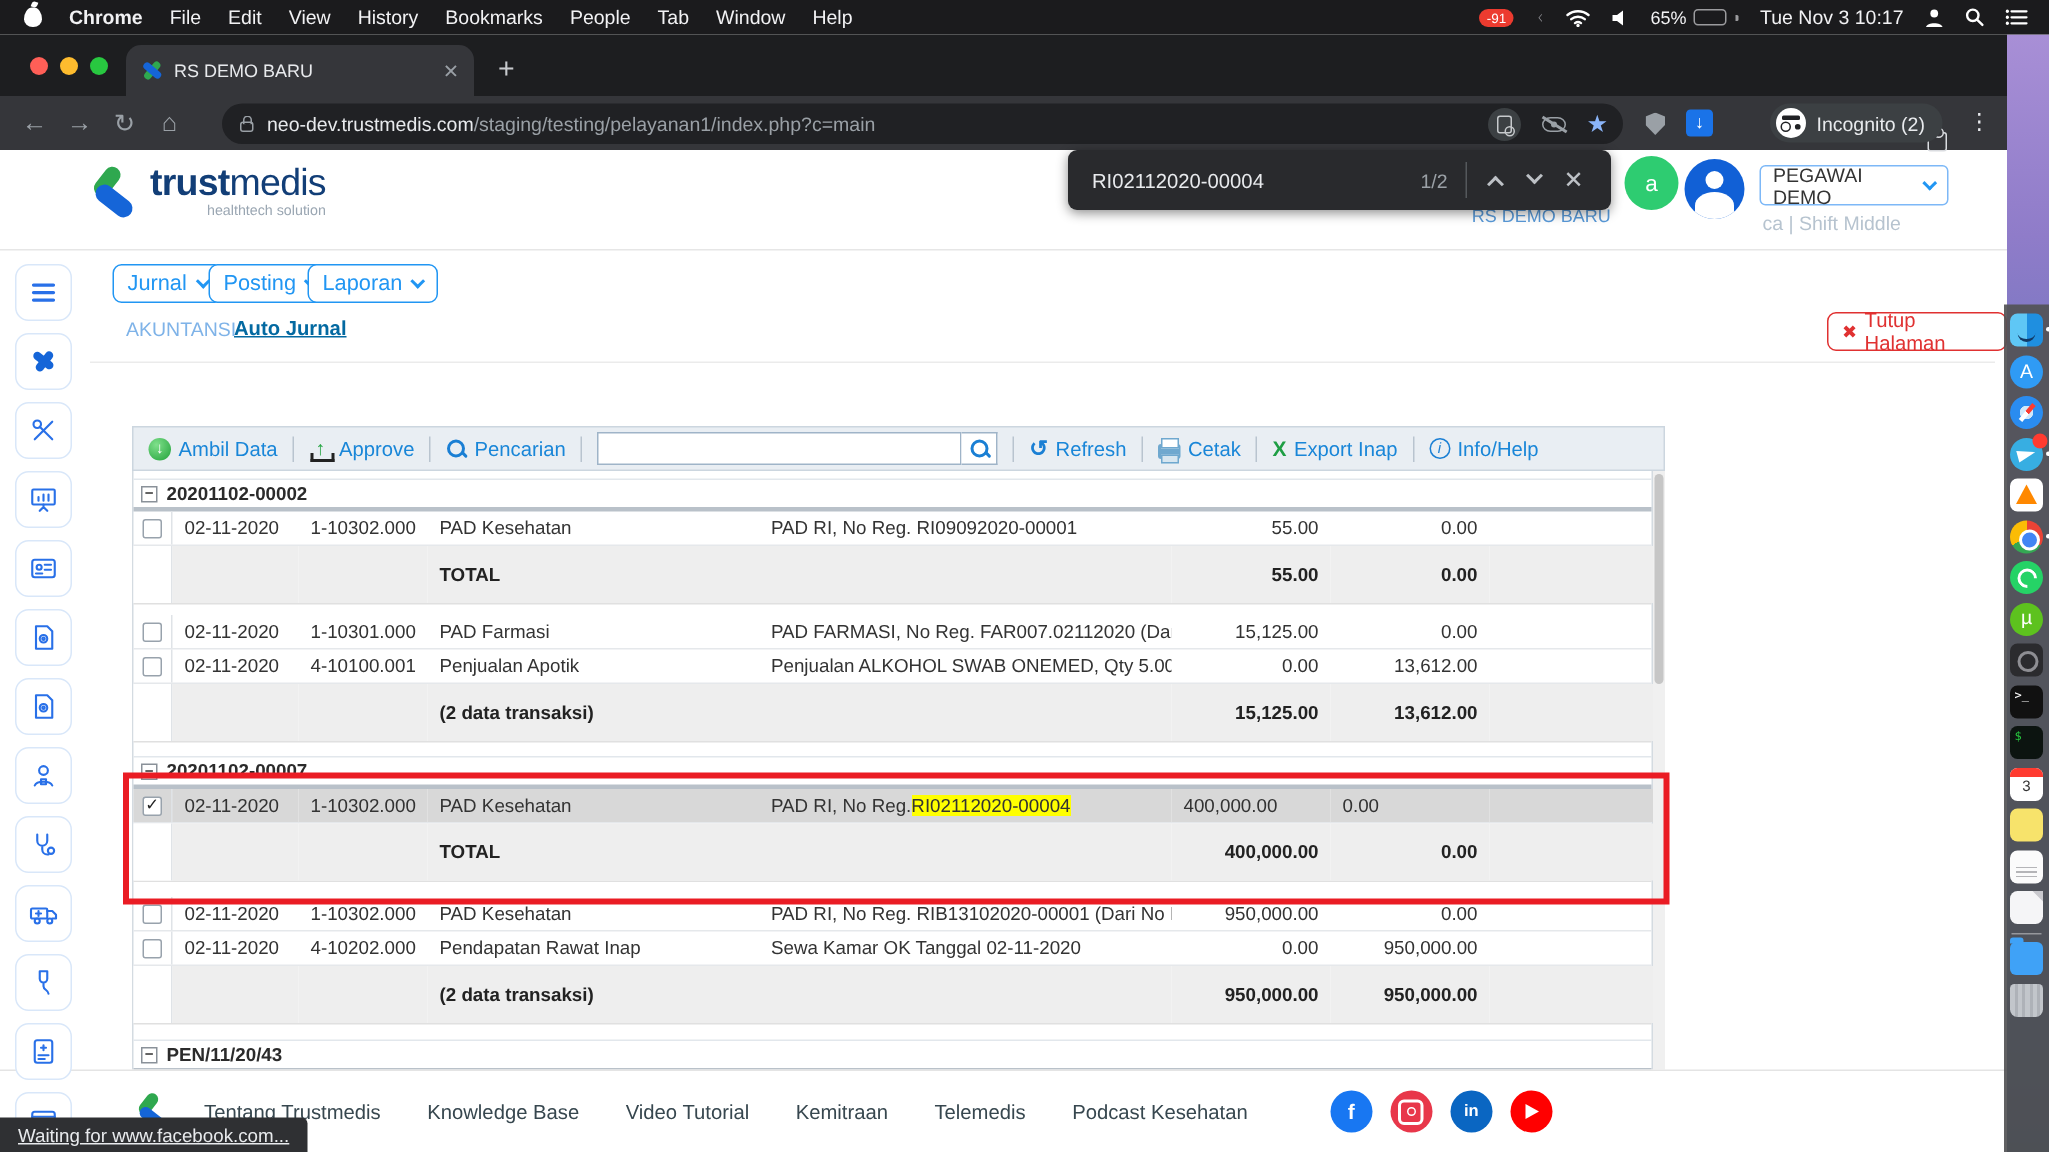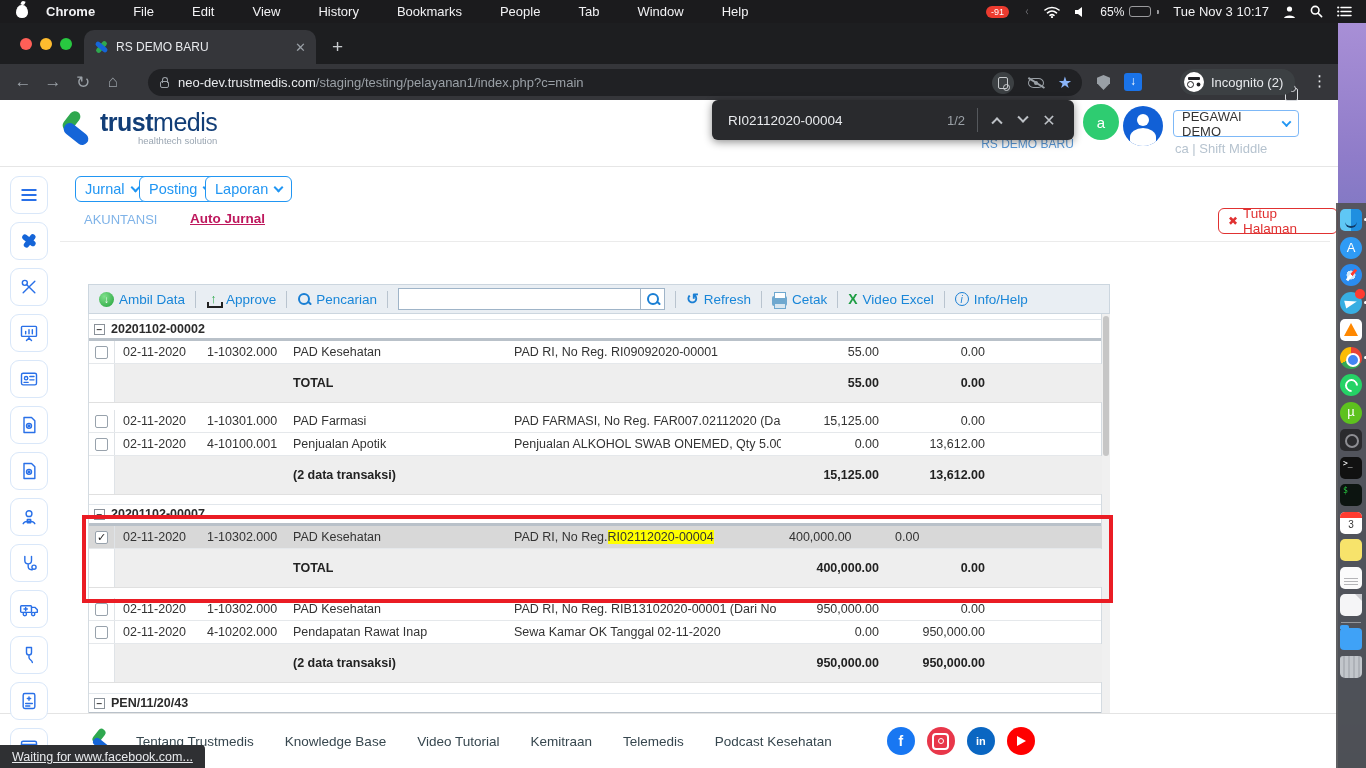--- a/index.html
+++ b/index.html
@@ -5,21 +5,21 @@
   * { margin:0; padding:0; box-sizing:border-box; }
   html,body { width:1366px; height:768px; overflow:hidden; font-family:"Liberation Sans", sans-serif; }
   #screen { position:relative; width:1366px; height:768px; background:#fff; overflow:hidden; }
   .abs { position:absolute; }
 
   
   #menubar { left:0; top:0; width:1366px; height:23px; background:#1b1b1d; display:flex; align-items:center; color:#f2f2f4; font-size:13px; z-index:80; }
   #menubar .apple { width:12px; height:13px; background:#fff; border-radius:45% 45% 48% 48%/60% 60% 40% 40%; margin:0 18px 0 16px; position:relative; }
   #menubar .apple::before { content:""; position:absolute; top:-4px; left:5px; width:4px; height:4px; background:#fff; border-radius:60% 0 60% 0; transform:rotate(20deg); }
   #menubar .app { font-weight:bold; margin-right:18px; }
-  #menubar .mi { margin-right:18px;margin-left:20px; }
+  #menubar .mi { margin-right:18px; }
   #mb-right { margin-left:auto; display:flex; align-items:center; gap:14px; padding-right:14px; }
   .mb-badge { background:#ec3b2f; color:#fff; font-size:9px; border-radius:8px; padding:1px 5px; }
   .bt-ic { color:#8e8e93; font-size:12px; }
   .wifi-ic svg, .vol-ic svg, .user-ic svg, .search-ic-mb svg, .cc-ic svg { display:block; }
   .battery { display:flex; align-items:center; gap:5px; font-size:12px; color:#f2f2f4; }
   .batt-body { width:22px; height:11px; border:1px solid #9b9b9e; border-radius:3px; position:relative; padding:1px; }
   .batt-fill { width:65%; height:100%; background:#fff; border-radius:1px; }
   .batt-nub { width:2px; height:4px; background:#9b9b9e; border-radius:0 1px 1px 0; margin-left:1px; }
   .clock { font-size:13px; }
 
@@ -95,21 +95,21 @@
   #shift-info { position:absolute; left:1175px; top:41px; font-size:13px; color:#b6c3cf; }
 
   
   .sb-btn { position:absolute; left:10px; width:38px; height:38px; background:#fff; border:1px solid #d9e7f9; border-radius:9px; display:flex; align-items:center; justify-content:center; z-index:20; }
   .sb-btn svg { stroke:#2970e8; fill:none; stroke-width:1.7; stroke-linecap:round; stroke-linejoin:round; }
 
   
   .menu-btn { position:absolute; top:76px; height:26px; border:1.5px solid #2196f3; border-radius:6px; color:#2196f3; font-size:14.5px; display:flex; align-items:center; gap:7px; padding:0 9px; background:#fff; }
   .menu-btn .chevb { width:7px; height:7px; border-right:2px solid #2196f3; border-bottom:2px solid #2196f3; transform:rotate(45deg); margin-top:-3px; }
   #crumb-section { position:absolute; left:84px; top:112px; color:#7fb3e8; font-size:13px; }
-  #crumb-page { position:absolute; left:156px; top:111px; color:#be185d; font-size:13.5px; font-weight:bold; text-decoration:underline;padding-left:34px; }
+  #crumb-page { position:absolute; left:156px; top:111px; color:#0369a1; font-size:13.5px; font-weight:bold; text-decoration:underline; }
   #close-page { position:absolute; left:1218px; top:108px; height:26px; border:1.5px solid #e03131; border-radius:6px; color:#e03131; font-size:13.5px; display:flex; align-items:center; gap:5px; padding:0 9px; background:#fff; }
   #close-page::before { content:"\2716"; font-size:12px; }
   #navrule { position:absolute; left:60px; top:141px; width:1270px; height:1px; background:#ebebeb; }
 
   
   #panel-title { position:absolute; left:88px; top:154px; width:1022px; height:28px; background:#e1f0fb; color:#2196f3; font-size:15px; font-weight:bold; display:flex; align-items:center; padding-left:12px; }
   #tbar { position:absolute; left:88px; top:184px; width:1022px; height:30px; background:#e9eef3; border:1px solid #ccd6df; display:flex; align-items:center; gap:10px; padding:0 10px; font-size:13.5px; color:#1986d8; }
   .tbtn { display:flex; align-items:center; gap:5px; }
   .sep { width:1px; height:17px; background:#b9c4cf; }
   .ambil-ic { width:15px; height:15px; border-radius:50%; background:radial-gradient(circle at 35% 30%, #7fe08b, #22a13a); color:#fff; font-size:10px; text-align:center; line-height:15px; }
@@ -460,21 +460,21 @@
           <span>Refresh</span>
         </span>
       <span class="sep"></span>
       <span class="tbtn">
           <span class="print-ic"></span>
           <span>Cetak</span>
         </span>
       <span class="sep"></span>
       <span class="tbtn">
           <span class="excel-ic">X</span>
-          <span>Video Excel</span>
+          <span>Export Inap</span>
         </span>
       <span class="sep"></span>
       <span class="tbtn">
           <span class="info-ic">i</span>
           <span>Info/Help</span>
         </span>
     </div>
 
     <div id="tablewrap">
 

